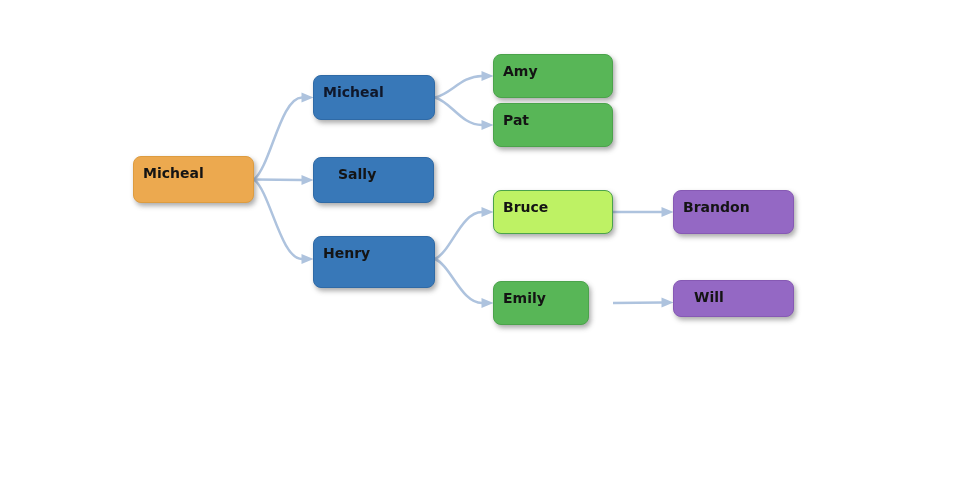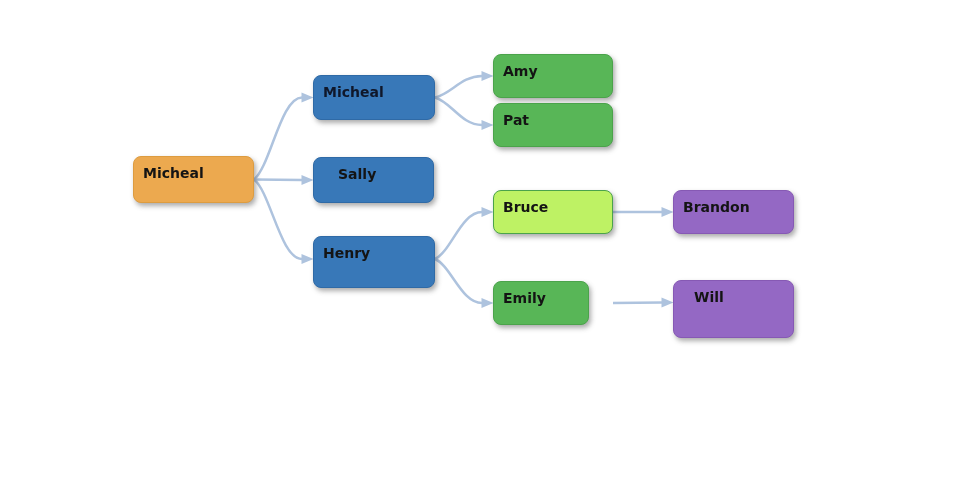--- a/index.html
+++ b/index.html
@@ -64,14 +64,14 @@
     </svg>
     <div class="node" style="left: 133px; top: 156px; width: 121px; height: 47px; background: rgb(236, 169, 79); border-color: rgb(221, 156, 64);"><span class="node-label" style="color: rgb(20, 20, 20);">Micheal</span></div>
     <div class="node" style="left: 313px; top: 75px; width: 122px; height: 45px; background: rgb(56, 120, 184); border-color: rgb(47, 106, 166);"><span class="node-label" style="color: #0f172a;">Micheal</span></div>
     <div class="node" style="left: 313px; top: 157px; width: 121px; height: 46px; background: rgb(56, 120, 184); border-color: rgb(47, 106, 166); padding-left: 24px;"><span class="node-label" style="color: rgb(20, 20, 20);">Sally</span></div>
     <div class="node" style="left: 313px; top: 236px; width: 122px; height: 52px; background: rgb(56, 120, 184); border-color: rgb(47, 106, 166);"><span class="node-label" style="color: rgb(20, 20, 20);">Henry</span></div>
     <div class="node" style="left: 493px; top: 54px; width: 120px; height: 44px; background: rgb(88, 182, 87); border-color: rgb(75, 163, 75);"><span class="node-label" style="color: rgb(20, 20, 20);">Amy</span></div>
     <div class="node" style="left: 493px; top: 103px; width: 120px; height: 44px; background: rgb(88, 182, 87); border-color: rgb(75, 163, 75);"><span class="node-label" style="color: rgb(20, 20, 20);">Pat</span></div>
     <div class="node" style="left: 493px; top: 190px; width: 120px; height: 44px; background: #bef264; border-color: rgb(75, 163, 75);"><span class="node-label" style="color: rgb(20, 20, 20);">Bruce</span></div>
     <div class="node" style="left: 493px; top: 281px; width: 96px; height: 44px; background: rgb(88, 182, 87); border-color: rgb(75, 163, 75);"><span class="node-label" style="color: rgb(20, 20, 20);">Emily</span></div>
     <div class="node" style="left: 673px; top: 190px; width: 121px; height: 44px; background: rgb(148, 104, 196); border-color: rgb(134, 89, 180);"><span class="node-label" style="color: rgb(20, 20, 20); margin-top: 38px;">Brandon</span></div>
-    <div class="node" style="left: 673px; top: 280px; width: 121px; height: 58px; background: rgb(148, 104, 196); border-color: rgb(134, 89, 180); padding-left: 20px;"><span class="node-label" style="color: rgb(20, 20, 20);">Will</span></div>
+    <div class="node" style="left: 673px; top: 280px; width: 121px; height: 37px; background: rgb(148, 104, 196); border-color: rgb(134, 89, 180); padding-left: 20px;"><span class="node-label" style="color: rgb(20, 20, 20);">Will</span></div>
   </div>
 
 </body></html>

